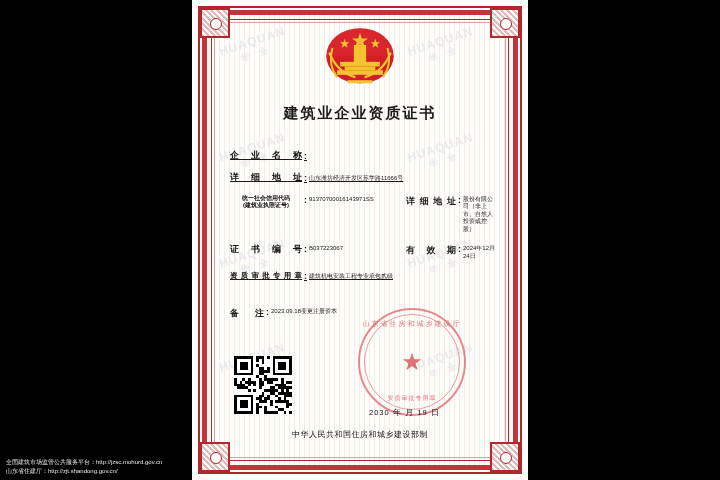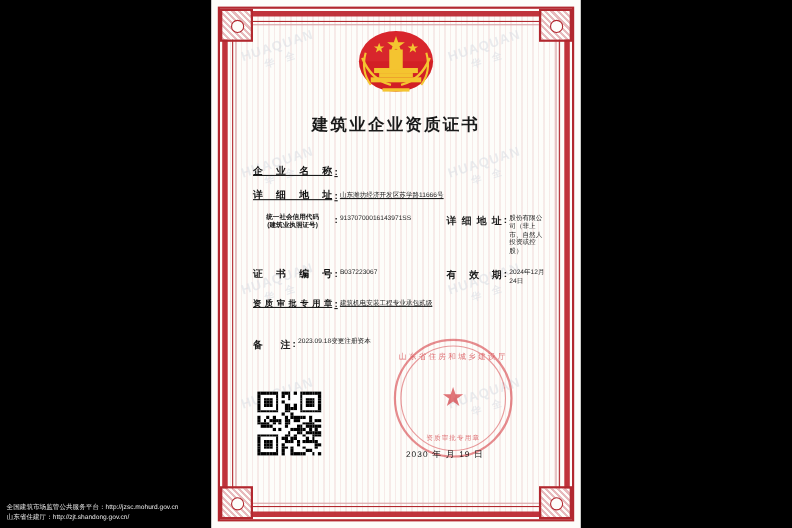--- a/index.html
+++ b/index.html
@@ -737,20 +737,21 @@
 
     <div class="date-line">
       <span class="num">2030</span>
       <span>年</span>
       <span class="num"></span>
       <span>月</span>
       <span class="num">19</span>
       <span>日</span>
     </div>
 
+    <div class="ministry">中华人民共和国住房和城乡建设部制</div>
   </div>
 
   <div class="footer">
     <div>全国建筑市场监管公共服务平台：http://jzsc.mohurd.gov.cn</div>
     <div>山东省住建厅：http://zjt.shandong.gov.cn/</div>
   </div>
 
 </div>
 
 </body></html>

